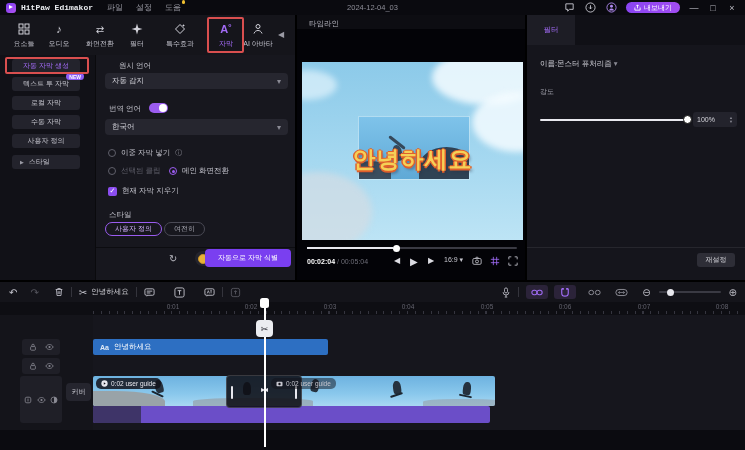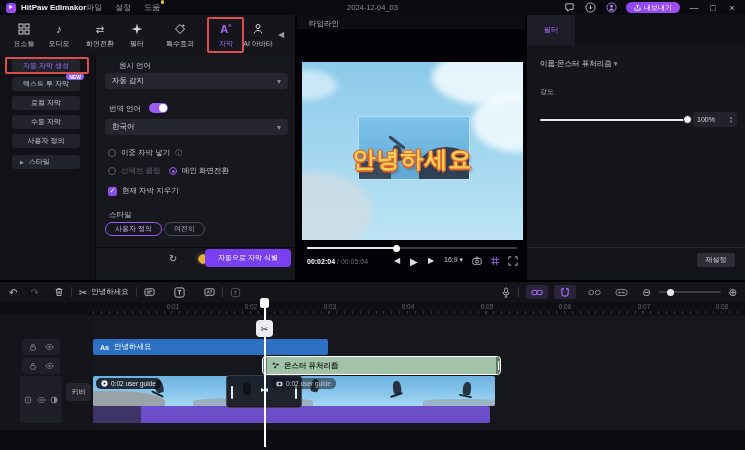--- a/index.html
+++ b/index.html
@@ -7,21 +7,21 @@
   body { font-family:"Liberation Sans","DejaVu Sans",sans-serif; }
   #app { position:relative; width:745px; height:450px; background:#0e0e13; overflow:hidden; color:#d6d6dd; }
   .abs { position:absolute; }
 
   
   #titlebar { left:0; top:0; width:745px; height:15px; background:#0a0a0f; display:flex; align-items:center; font-size:8px; z-index:5; }
   .logo { width:10px; height:10px; border-radius:3px; margin:0 5px 0 6px;
           background:linear-gradient(135deg,#7b3bf0,#b052f0); position:relative; }
   .logo::after{ content:''; position:absolute; left:3px; top:2.5px; width:0; height:0;
                 border-left:4px solid #fff; border-top:2.5px solid transparent; border-bottom:2.5px solid transparent; }
-  .appname { color:#eceef2; font-weight:bold; margin-right:0; }
+  .appname { color:#eceef2; font-weight:bold; margin-right:14px;font-family:Liberation Mono, monospace; }
   .menu-item { color:#9a9aa4; margin-right:13px; position:relative; cursor:default; }
   .menu-dot { position:absolute; right:-4px; top:-2px; width:3.5px; height:3.5px; border-radius:50%; background:#f0c030; }
   #tb-date { position:absolute; left:50%; transform:translateX(-50%); color:#8e8e98; font-size:7.5px; }
   .tb-right { position:absolute; right:0; top:0; height:15px; display:flex; align-items:center; gap:9px; padding-right:8px; }
   .tb-ic { width:12px; height:12px; display:flex; align-items:center; justify-content:center; }
   .export-btn { height:11px; padding:0 8px; border-radius:6px; background:linear-gradient(90deg,#8a45f2,#a24df2);
                 color:#fff; font-size:7px; display:flex; align-items:center; gap:3px; }
   .winbtn { color:#b8b8c0; font-size:9px; width:10px; text-align:center; }
 
   
@@ -527,33 +527,20 @@
           </span>
       </div>
       <div class="cover-btn">커버</div>
 
       <div class="clip clip-blue" style="left:93px;top:24px;width:235px;height:16px">
         <span class="clip-prefix">Aa</span>
         <span>안녕하세요</span>
       </div>
 
 
-      <div class="clip clip-green" style="left:262px;top:41px;width:239px;height:19px">
-        <span class="g-handle"></span>
-        <span style="margin:0 4px">
-            <svg width="9" height="9" viewBox="0 0 10 10">
-              <circle cx="3" cy="3" r="1.2" fill="#1e2b22"></circle>
-              <circle cx="7.5" cy="4" r="1.2" fill="#1e2b22"></circle>
-              <circle cx="4.5" cy="7" r="1.2" fill="#1e2b22"></circle>
-              <path d="M3 3L7.5 4M7.5 4L4.5 7" stroke="#1e2b22" stroke-width=".7"></path>
-            </svg>
-          </span>
-        <span>몬스터 퓨처리즘</span>
-        <span class="g-handle" style="margin-left:auto"></span>
-      </div>
 
       <div id="videoclip">
         <div class="ground"></div>
         <div class="figure" style="left:62px;top:4px;transform:rotate(-15deg)"></div>
         <div class="board" style="left:58px;top:17px;transform:rotate(25deg)"></div>
         <div class="figure" style="left:150px;top:6px"></div>
         <div class="figure" style="left:218px;top:3px;transform:rotate(10deg)"></div>
         <div class="figure" style="left:300px;top:5px;transform:rotate(-8deg)"></div>
         <div class="board" style="left:297px;top:18px;transform:rotate(-18deg)"></div>
         <div class="figure" style="left:370px;top:6px;transform:rotate(6deg)"></div>

